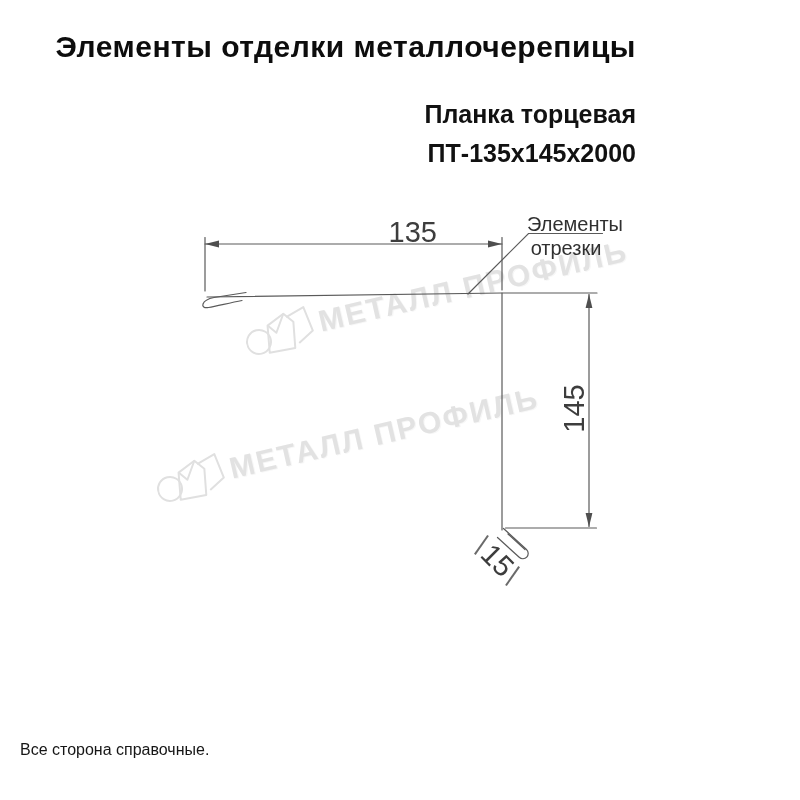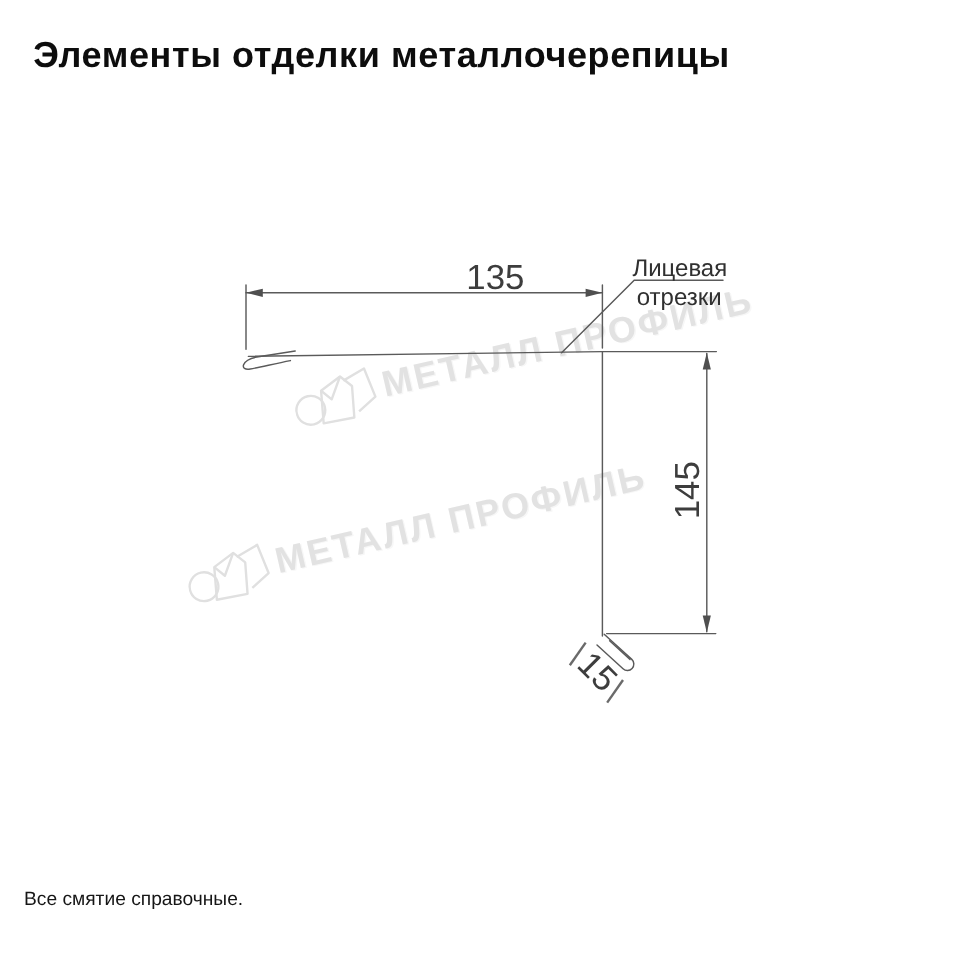--- a/index.html
+++ b/index.html
@@ -1,21 +1,21 @@
 <!DOCTYPE html>
 <html lang="ru"><head>
 <meta charset="utf-8">
 <style>
   html,body{margin:0;padding:0;background:#ffffff;}
   .page{
     position:relative;width:800px;height:800px;background:#ffffff;overflow:hidden;
     font-family:"Liberation Sans","DejaVu Sans",sans-serif;
   }
   .abs{position:absolute;}
-  .center-text{left:0;width:636px;text-align:center;}
+  .center-text{left:0;width:636px;text-align:right;}
   .title{top:30px;font-size:30px;font-weight:bold;color:#0d0d0d;letter-spacing:0.5px;}
   .subtitle{top:100px;font-size:25px;font-weight:bold;color:#111111;}
   .model{top:139px;font-size:25px;font-weight:bold;color:#111111;}
   .dim-text{color:#3d3d3d;font-size:29px;line-height:1;}
   .dim-135{left:297px;top:218px;width:140px;text-align:right;}
   .dim-145{left:524px;top:394px;width:100px;height:29px;text-align:center;transform:rotate(-90deg);}
   .dim-15{
     left:491px;top:534px;display:flex;align-items:center;gap:5px;
     transform:rotate(45deg);transform-origin:0 0;
   }
@@ -37,20 +37,22 @@
     font-size:30px;font-weight:bold;letter-spacing:2px;white-space:nowrap;
     color:#e2e2e2;text-shadow:1px 1px 0 #f7f7f7;
   }
 </style>
 </head>
 <body>
 
 <div class="page">
 
   <div class="abs center-text title">Элементы отделки металлочерепицы</div>
+  <div class="abs center-text subtitle">Планка торцевая</div>
+  <div class="abs center-text model">ПТ-135х145х2000</div>
 
   <div class="abs watermark wm-upper">
     <svg width="70" height="50" viewBox="0 0 70 50">
       <g fill="none" stroke="#e0e0e0" stroke-width="2" stroke-linejoin="round">
         <circle cx="13" cy="31" r="12"></circle>
         <path d="M 21 44 L 25 17 L 43 9 L 51 19 L 47 45 Z"></path>
         <path d="M 25 17 L 32 26 L 43 9"></path>
         <path d="M 45 13 L 64 7 L 68 32 L 52 41"></path>
       </g>
     </svg>
@@ -100,21 +102,21 @@
 
   <div class="abs dim-text dim-135">135</div>
   <div class="abs dim-text dim-145">145</div>
   <div class="abs dim-text dim-15">
     <span class="tick"></span>
     <span>15</span>
     <span class="tick"></span>
   </div>
 
   <div class="abs face-label">
-    <div>Лицевая</div>
+    <div>Элементы</div>
     <div>отрезки</div>
   </div>
 
   <div class="abs footer">
-    <div>Все смятие справочные.</div>
+    <div>Все сторона справочные.</div>
   </div>
 
 </div>
 
 </body></html>

